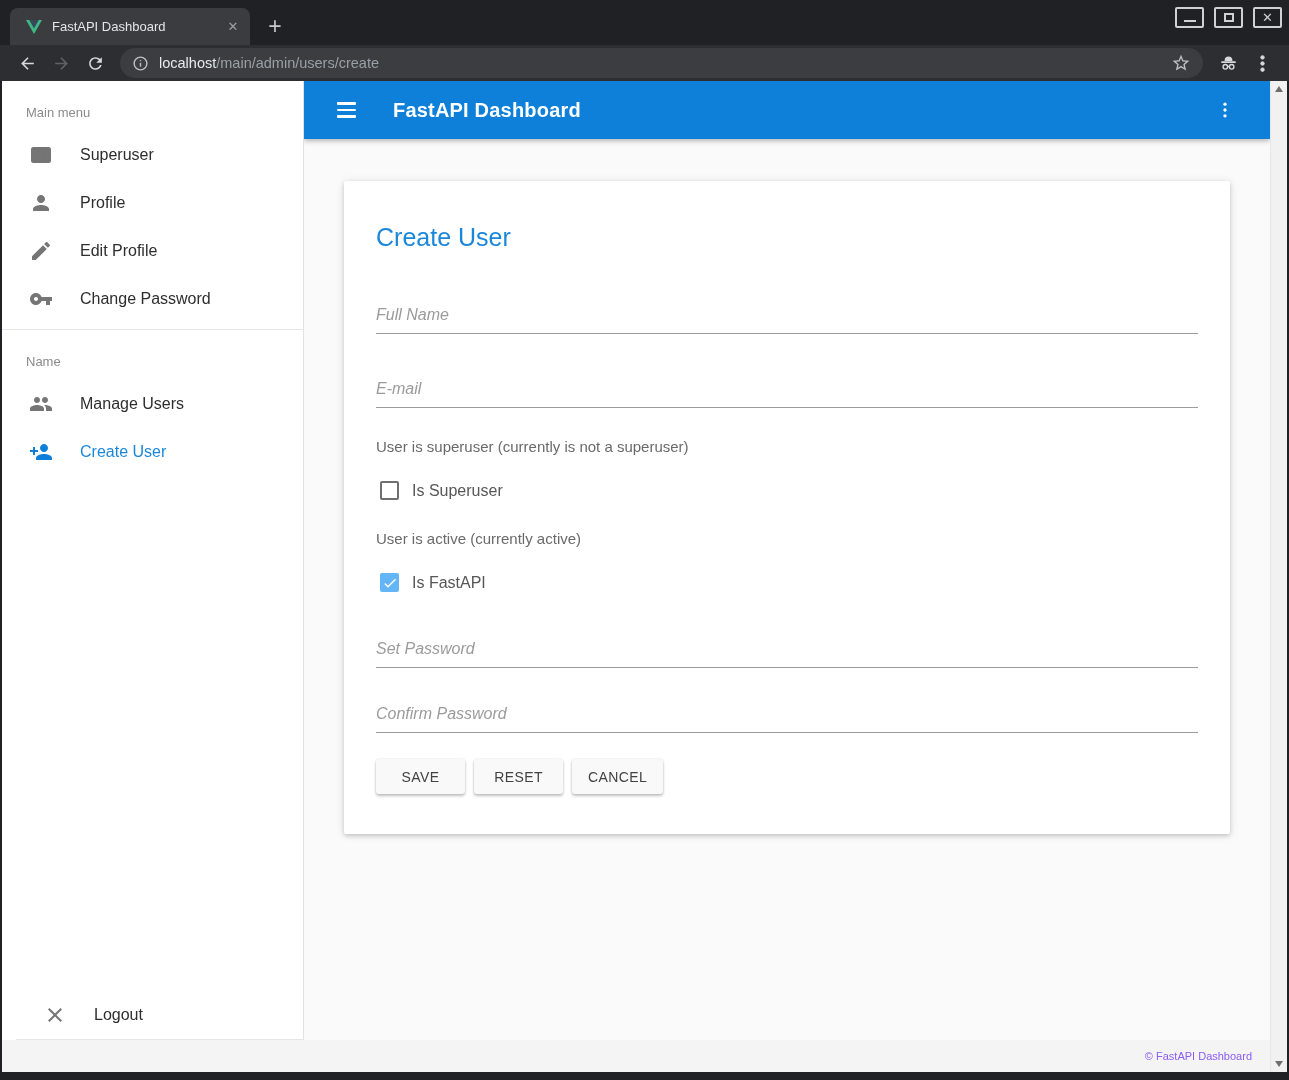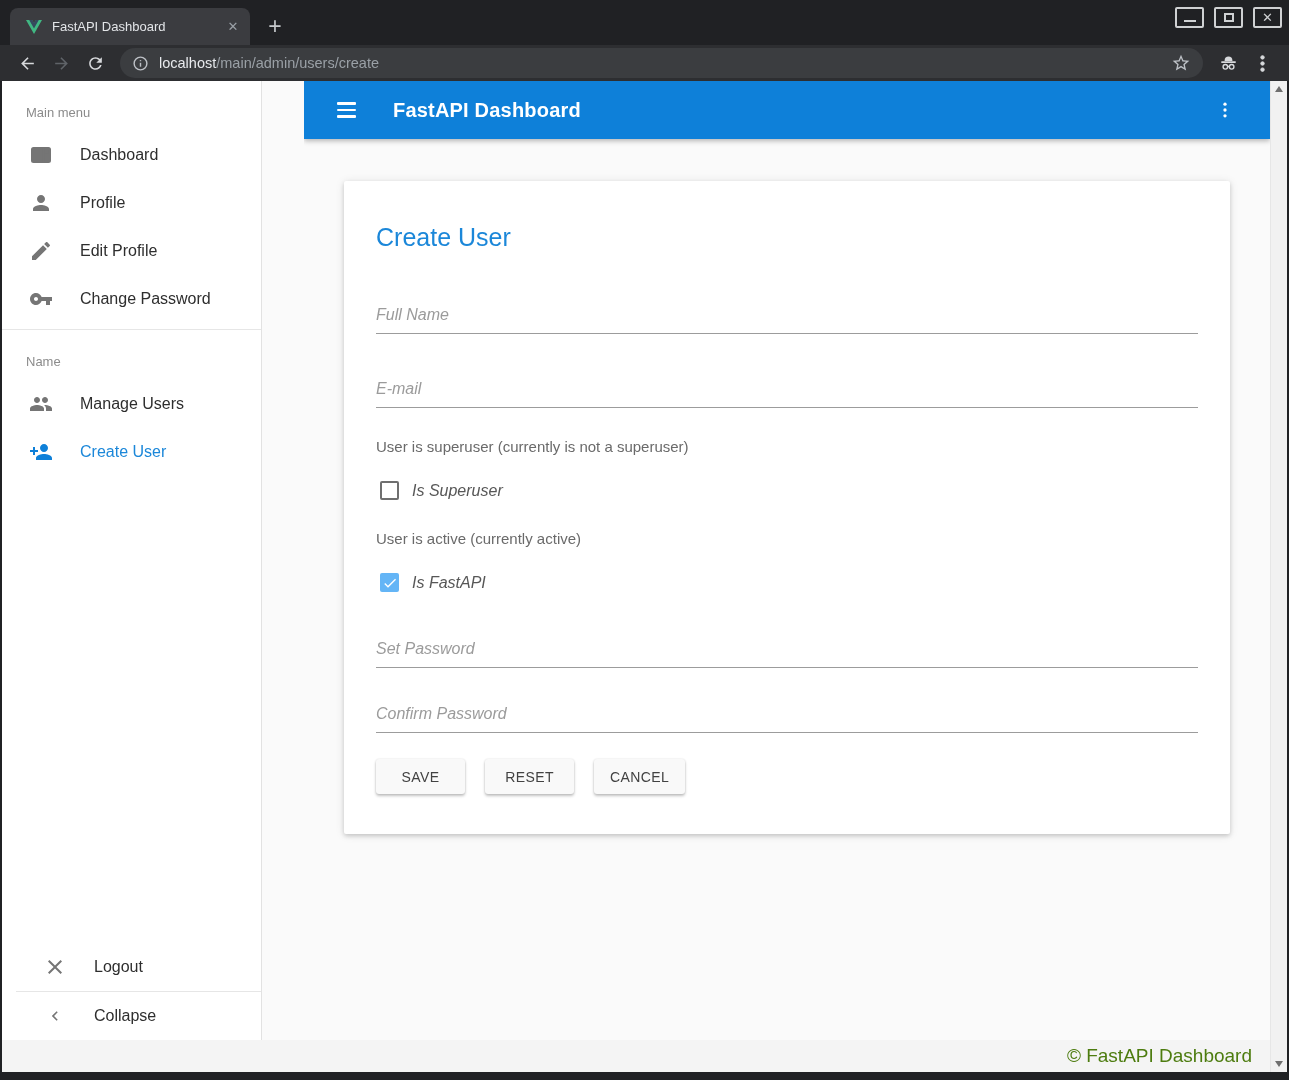--- a/index.html
+++ b/index.html
@@ -35,21 +35,21 @@
   .url .host { color:#e8eaed; }
   .url .path { color:#9aa0a6; }
   .omni-star { margin-left:auto; width:20px; height:20px; flex:none; }
   .omni-star svg { width:20px; height:20px; fill:#bdc1c6; }
   .tb-right svg { width:21px; height:21px; fill:#d7d9dc; stroke:#d7d9dc; }
 
   
   .page { position:absolute; top:81px; left:2px; right:2px; bottom:8px; background:#fafafa; }
 
   
-  .sidebar { position:absolute; left:0; top:0; bottom:32px; width:260px; background:#ffffff;
+  .sidebar { position:absolute; left:0; top:0; bottom:32px; width:302px; background:#ffffff;
              border-right:1px solid #e2e2e2; z-index:3; }
   .side-header { margin-top:12px; height:38px; display:flex; align-items:center; padding:0 24px;
                  color:#8b8b8b; font-size:13px; }
   .nav-item { height:48px; display:flex; align-items:center; padding:0 16px 0 27px; color:#2e2e2e;
               font-size:16px; cursor:pointer; }
   .nav-item .nav-icon { width:24px; height:24px; margin-right:27px; flex:none; }
   .nav-item .nav-icon svg { width:24px; height:24px; fill:#757575; }
   .nav-item.active { color:#1b87d9; }
   .nav-item.active .nav-icon svg { fill:#0e80d9; }
   .side-divider { border-top:1px solid #e6e6e6; margin-top:6px; }
@@ -78,31 +78,31 @@
   .tf-1 { margin-top:50px; }
   .tf-2 { margin-top:42px; }
   .tf-3 { margin-top:44px; }
   .tf-4 { margin-top:33px; }
   .hint { margin-top:30px; font-size:15px; color:#6a6a6a; }
   .checkbox-row { margin-top:26px; display:flex; align-items:center; padding-left:4px; }
   .cb { width:19px; height:19px; border-radius:2px; flex:none; display:flex; align-items:center; justify-content:center; }
   .cb.unchecked { border:2px solid #6f6f6f; background:#fff; }
   .cb.checked { background:#64b5f6; }
   .cb svg { width:16px; height:16px; fill:#fff; }
-  .cb-label { margin-left:13px; font-size:16px; color:#575757;font-style:italic; }
-  .btn-row { margin-top:26px; display:flex; gap:20px; }
+  .cb-label { margin-left:13px; font-size:16px; color:#575757; }
+  .btn-row { margin-top:26px; display:flex; gap:9px; }
   .btn { min-width:89px; height:35px; background:#f9f9f9; border:none; border-radius:3px;
          box-shadow:0 2px 3px rgba(0,0,0,.24), 0 0 2px rgba(0,0,0,.12);
          font-size:14px; font-weight:500; color:#424242; letter-spacing:.4px; padding:0 16px;
          font-family:inherit; cursor:pointer; }
 
   
   .pagefooter { position:absolute; left:0; right:17px; bottom:0; height:32px; background:#f4f4f4;
                 display:flex; align-items:center; justify-content:flex-end; padding-right:18px;
-                font-size:19px; color:#4d7c0f;padding-left:48px; }
+                font-size:11px; color:#8b5cf6;padding-left:48px; }
   .scrollbar { position:absolute; right:0; top:0; bottom:0; width:17px; background:#f1f1f1;
                display:flex; flex-direction:column; justify-content:space-between; align-items:center;
                padding:5px 0; border-left:1px solid #e6e6e6; }
   .sb-up { width:0; height:0; border-left:4.5px solid transparent; border-right:4.5px solid transparent;
            border-bottom:6px solid #6f6f6f; }
   .sb-down { width:0; height:0; border-left:4.5px solid transparent; border-right:4.5px solid transparent;
              border-top:6px solid #6f6f6f; }
 </style>
 </head>
 <body>
@@ -187,21 +187,21 @@
       <div class="side-header">Main menu</div>
 
       <div class="nav-item">
         <span class="nav-icon">
           <svg viewBox="0 0 24 24" fill="none">
               <rect x="3" y="5" width="18" height="14" rx="1.5" stroke="#757575" stroke-width="2"></rect>
               <line x1="14.5" y1="5" x2="14.5" y2="19" stroke="#757575" stroke-width="2"></line>
               <rect x="16" y="7" width="3.5" height="3.5" fill="#757575"></rect>
             </svg>
         </span>
-        <span>Dashboard</span>
+        <span>Superuser</span>
       </div>
       <div class="nav-item">
         <span class="nav-icon">
           <svg viewBox="0 0 24 24">
               <path d="M12 12c2.21 0 4-1.79 4-4s-1.79-4-4-4-4 1.79-4 4 1.79 4 4 4zm0 2c-2.67 0-8 1.34-8 4v2h16v-2c0-2.66-5.33-4-8-4z"></path>
             </svg>
         </span>
         <span>Profile</span>
       </div>
       <div class="nav-item">
@@ -244,28 +244,20 @@
       <div class="side-bottom">
         <div class="nav-item">
           <span class="nav-icon">
             <svg viewBox="0 0 24 24">
                 <path d="M19 6.41L17.59 5 12 10.59 6.41 5 5 6.41 10.59 12 5 17.59 6.41 19 12 13.41 17.59 19 19 17.59 13.41 12z"></path>
               </svg>
           </span>
           <span>Logout</span>
         </div>
         <div class="side-divider" style="margin-top:0;"></div>
-        <div class="nav-item">
-          <span class="nav-icon">
-            <svg viewBox="0 0 24 24" style="transform:scale(.8);">
-                <path d="M15.41 7.41L14 6l-6 6 6 6 1.41-1.41L10.83 12z"></path>
-              </svg>
-          </span>
-          <span>Collapse</span>
-        </div>
       </div>
     </aside>
 
     <div class="main">
       <header class="appbar">
         <div class="hamburger">
           <span></span>
             <span></span>
             <span></span>
         </div>

